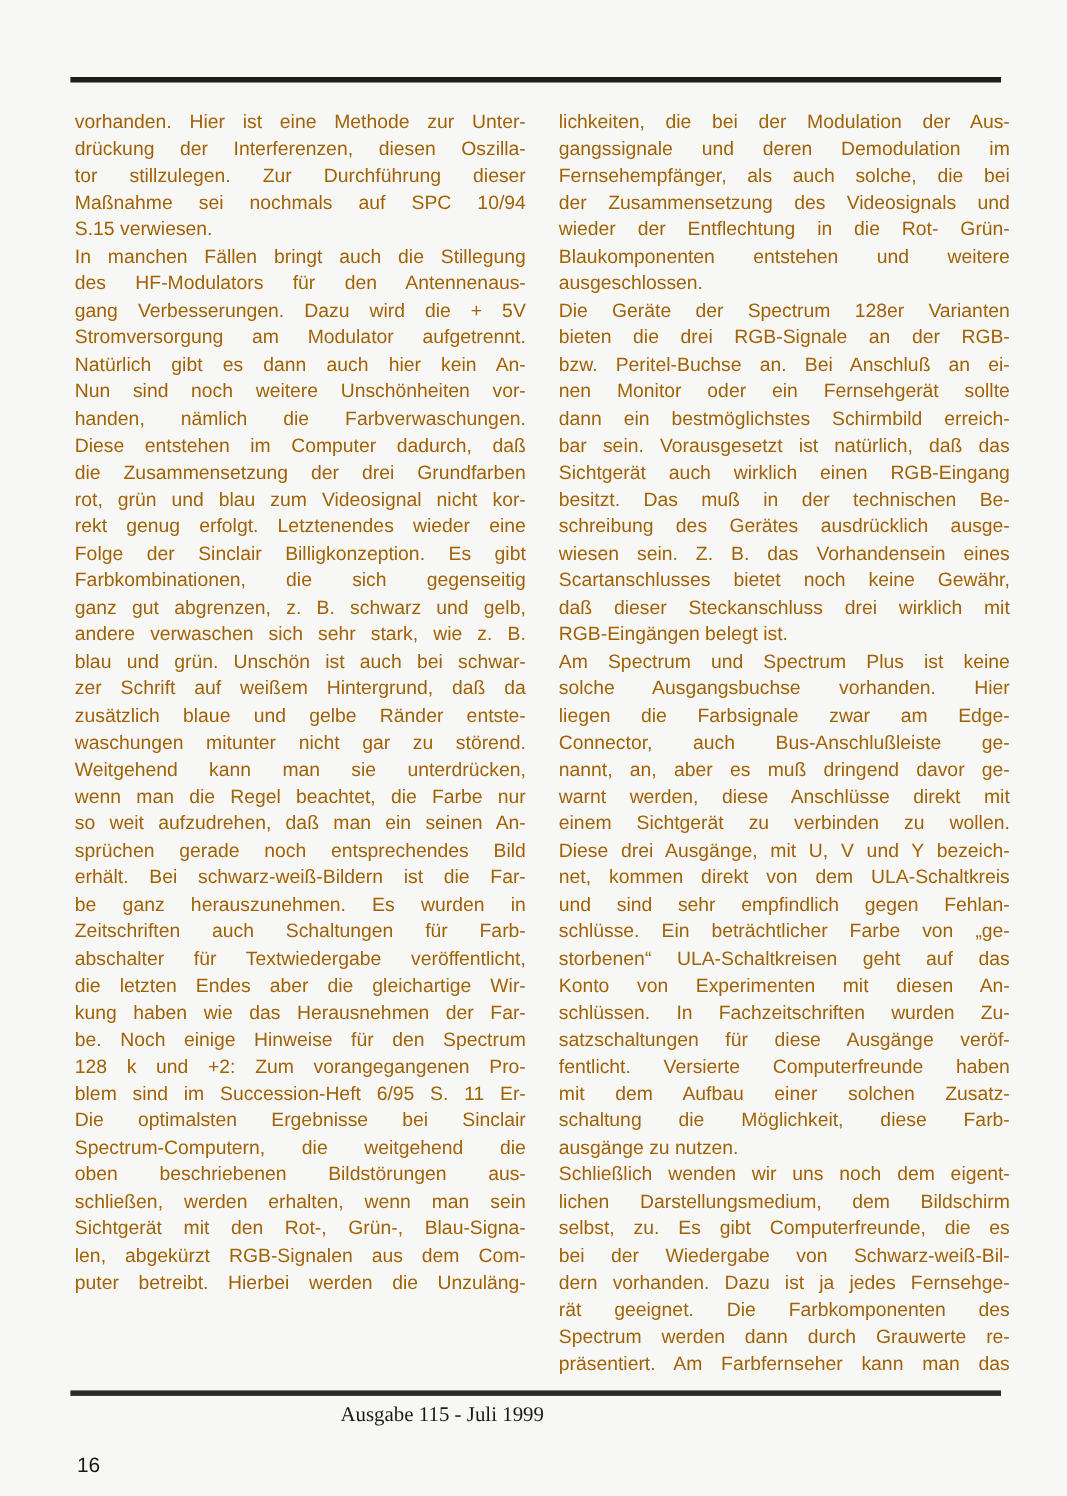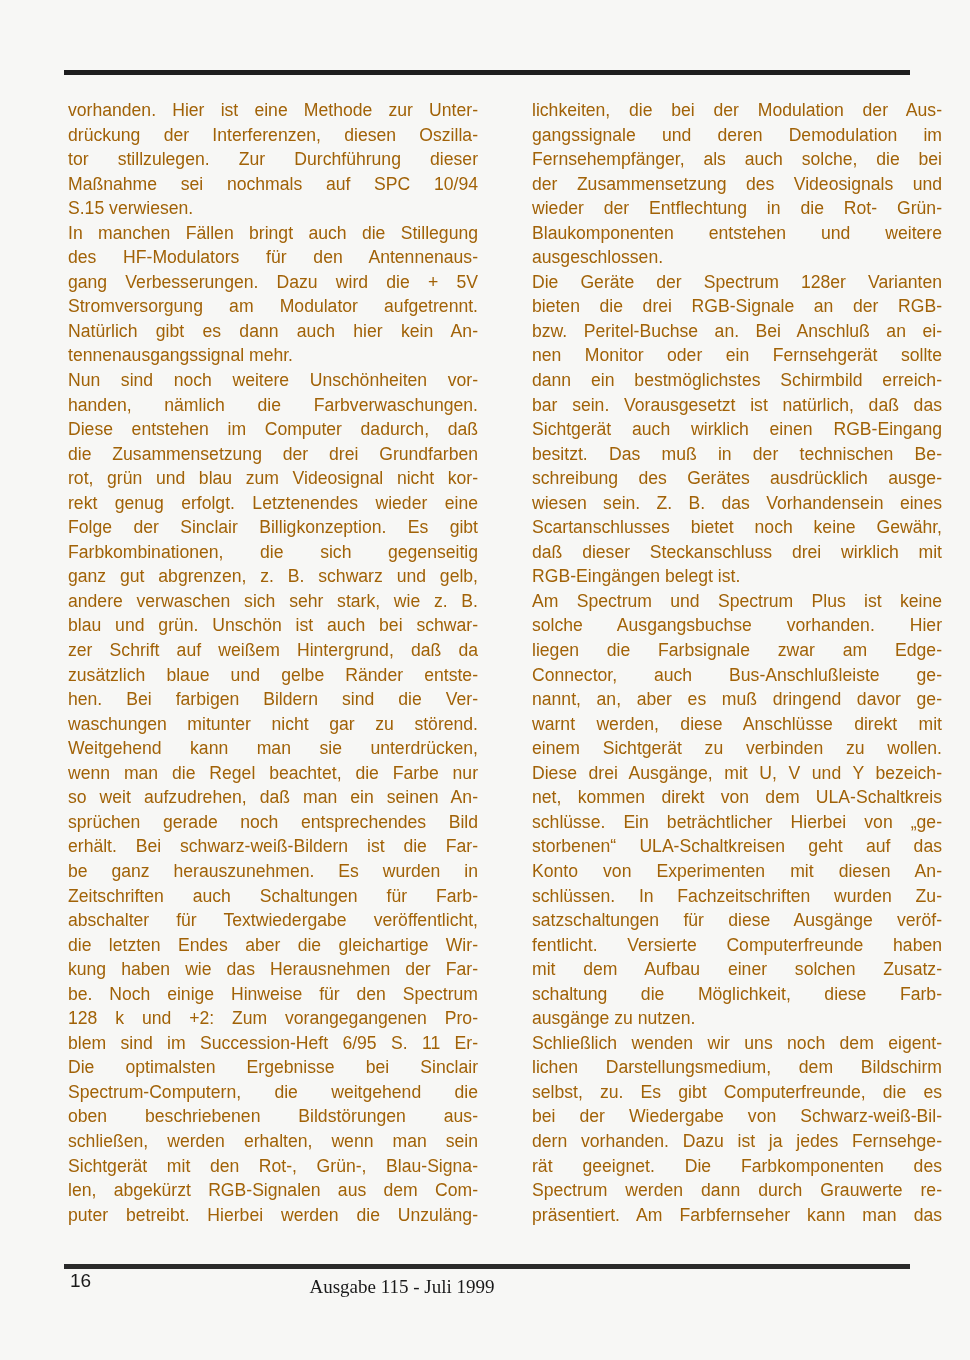--- a/index.html
+++ b/index.html
@@ -12,25 +12,25 @@
     position: absolute; left: 64px; top: 1264px; width: 846px; height: 5px;
     background: #2a2a2a;
   }
   .col {
     position: absolute; top: 98px; width: 410px;
     font-family: "Liberation Sans", sans-serif;
     font-size: 17.6px; line-height: 24.55px; color: #a16207;
     text-align: justify; hyphens: manual;
   }
   .col-left { left: 68px; }
-  .col-right { left: 532px; }
+  .col-right { left: 508px; }
   .line { display: block; text-align: justify; text-align-last: justify; height: 24.55px; white-space: nowrap; overflow: visible; }
   .line.last { text-align-last: left; }
   .footer-page {
-    position: absolute; left: 70px; top: 1270px;
+    position: absolute; left: 70px; top: 1322px;
     font-family: "Liberation Sans", sans-serif; font-size: 19px; color: #1a1a1a;
   }
   .footer-issue {
     position: absolute; left: 0; width: 804px; top: 1276px; text-align: center;
     font-family: "Liberation Serif", serif; font-size: 19px; color: #1a1a1a;
   }
 </style>
 </head>
 <body>
 
@@ -40,35 +40,33 @@
     <span class="line">vorhanden. Hier ist eine Methode zur Unter-</span>
     <span class="line">drückung der Interferenzen, diesen Oszilla-</span>
     <span class="line">tor stillzulegen. Zur Durchführung dieser</span>
     <span class="line">Maßnahme sei nochmals auf SPC 10/94</span>
     <span class="line last">S.15 verwiesen.</span>
     <span class="line">In manchen Fällen bringt auch die Stillegung</span>
     <span class="line">des HF-Modulators für den Antennenaus-</span>
     <span class="line">gang Verbesserungen. Dazu wird die + 5V</span>
     <span class="line">Stromversorgung am Modulator aufgetrennt.</span>
     <span class="line">Natürlich gibt es dann auch hier kein An-</span>
-    <span class="line last">tennenausgangssignal mehr.</span>
     <span class="line">Nun sind noch weitere Unschönheiten vor-</span>
     <span class="line">handen, nämlich die Farbverwaschungen.</span>
     <span class="line">Diese entstehen im Computer dadurch, daß</span>
     <span class="line">die Zusammensetzung der drei Grundfarben</span>
     <span class="line">rot, grün und blau zum Videosignal nicht kor-</span>
     <span class="line">rekt genug erfolgt. Letztenendes wieder eine</span>
     <span class="line">Folge der Sinclair Billigkonzeption. Es gibt</span>
     <span class="line">Farbkombinationen, die sich gegenseitig</span>
     <span class="line">ganz gut abgrenzen, z. B. schwarz und gelb,</span>
     <span class="line">andere verwaschen sich sehr stark, wie z. B.</span>
     <span class="line">blau und grün. Unschön ist auch bei schwar-</span>
     <span class="line">zer Schrift auf weißem Hintergrund, daß da</span>
     <span class="line">zusätzlich blaue und gelbe Ränder entste-</span>
-    <span class="line">hen. Bei farbigen Bildern sind die Ver-</span>
     <span class="line">waschungen mitunter nicht gar zu störend.</span>
     <span class="line">Weitgehend kann man sie unterdrücken,</span>
     <span class="line">wenn man die Regel beachtet, die Farbe nur</span>
     <span class="line">so weit aufzudrehen, daß man ein seinen An-</span>
     <span class="line">sprüchen gerade noch entsprechendes Bild</span>
     <span class="line">erhält. Bei schwarz-weiß-Bildern ist die Far-</span>
     <span class="line">be ganz herauszunehmen. Es wurden in</span>
     <span class="line">Zeitschriften auch Schaltungen für Farb-</span>
     <span class="line">abschalter für Textwiedergabe veröffentlicht,</span>
     <span class="line">die letzten Endes aber die gleichartige Wir-</span>
@@ -107,21 +105,22 @@
     <span class="line last">RGB-Eingängen belegt ist.</span>
     <span class="line">Am Spectrum und Spectrum Plus ist keine</span>
     <span class="line">solche Ausgangsbuchse vorhanden. Hier</span>
     <span class="line">liegen die Farbsignale zwar am Edge-</span>
     <span class="line">Connector, auch Bus-Anschlußleiste ge-</span>
     <span class="line">nannt, an, aber es muß dringend davor ge-</span>
     <span class="line">warnt werden, diese Anschlüsse direkt mit</span>
     <span class="line">einem Sichtgerät zu verbinden zu wollen.</span>
     <span class="line">Diese drei Ausgänge, mit U, V und Y bezeich-</span>
     <span class="line">net, kommen direkt von dem ULA-Schaltkreis</span>
-    <span class="line">schlüsse. Ein beträchtlicher Hierbei von „ge-</span>
+    <span class="line">und sind sehr empfindlich gegen Fehlan-</span>
+    <span class="line">schlüsse. Ein beträchtlicher Farbe von „ge-</span>
     <span class="line">storbenen“  ULA-Schaltkreisen geht auf das</span>
     <span class="line">Konto von Experimenten mit diesen An-</span>
     <span class="line">schlüssen. In Fachzeitschriften wurden Zu-</span>
     <span class="line">satzschaltungen für diese Ausgänge veröf-</span>
     <span class="line">fentlicht. Versierte Computerfreunde haben</span>
     <span class="line">mit dem Aufbau einer solchen Zusatz-</span>
     <span class="line">schaltung die Möglichkeit, diese Farb-</span>
     <span class="line last">ausgänge zu nutzen.</span>
     <span class="line">Schließlich wenden wir uns noch dem eigent-</span>
     <span class="line">lichen Darstellungsmedium, dem Bildschirm</span>

